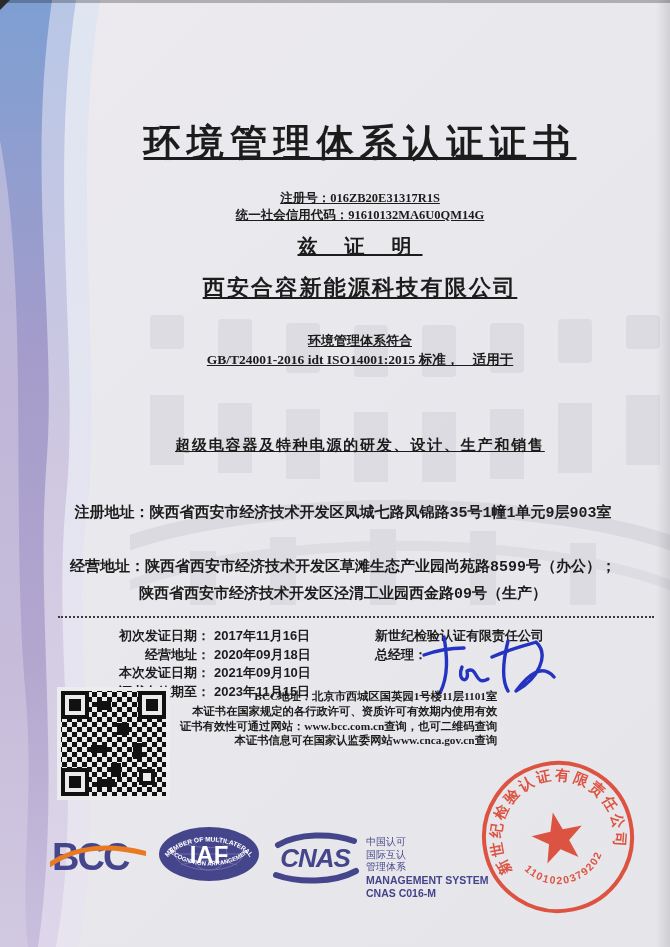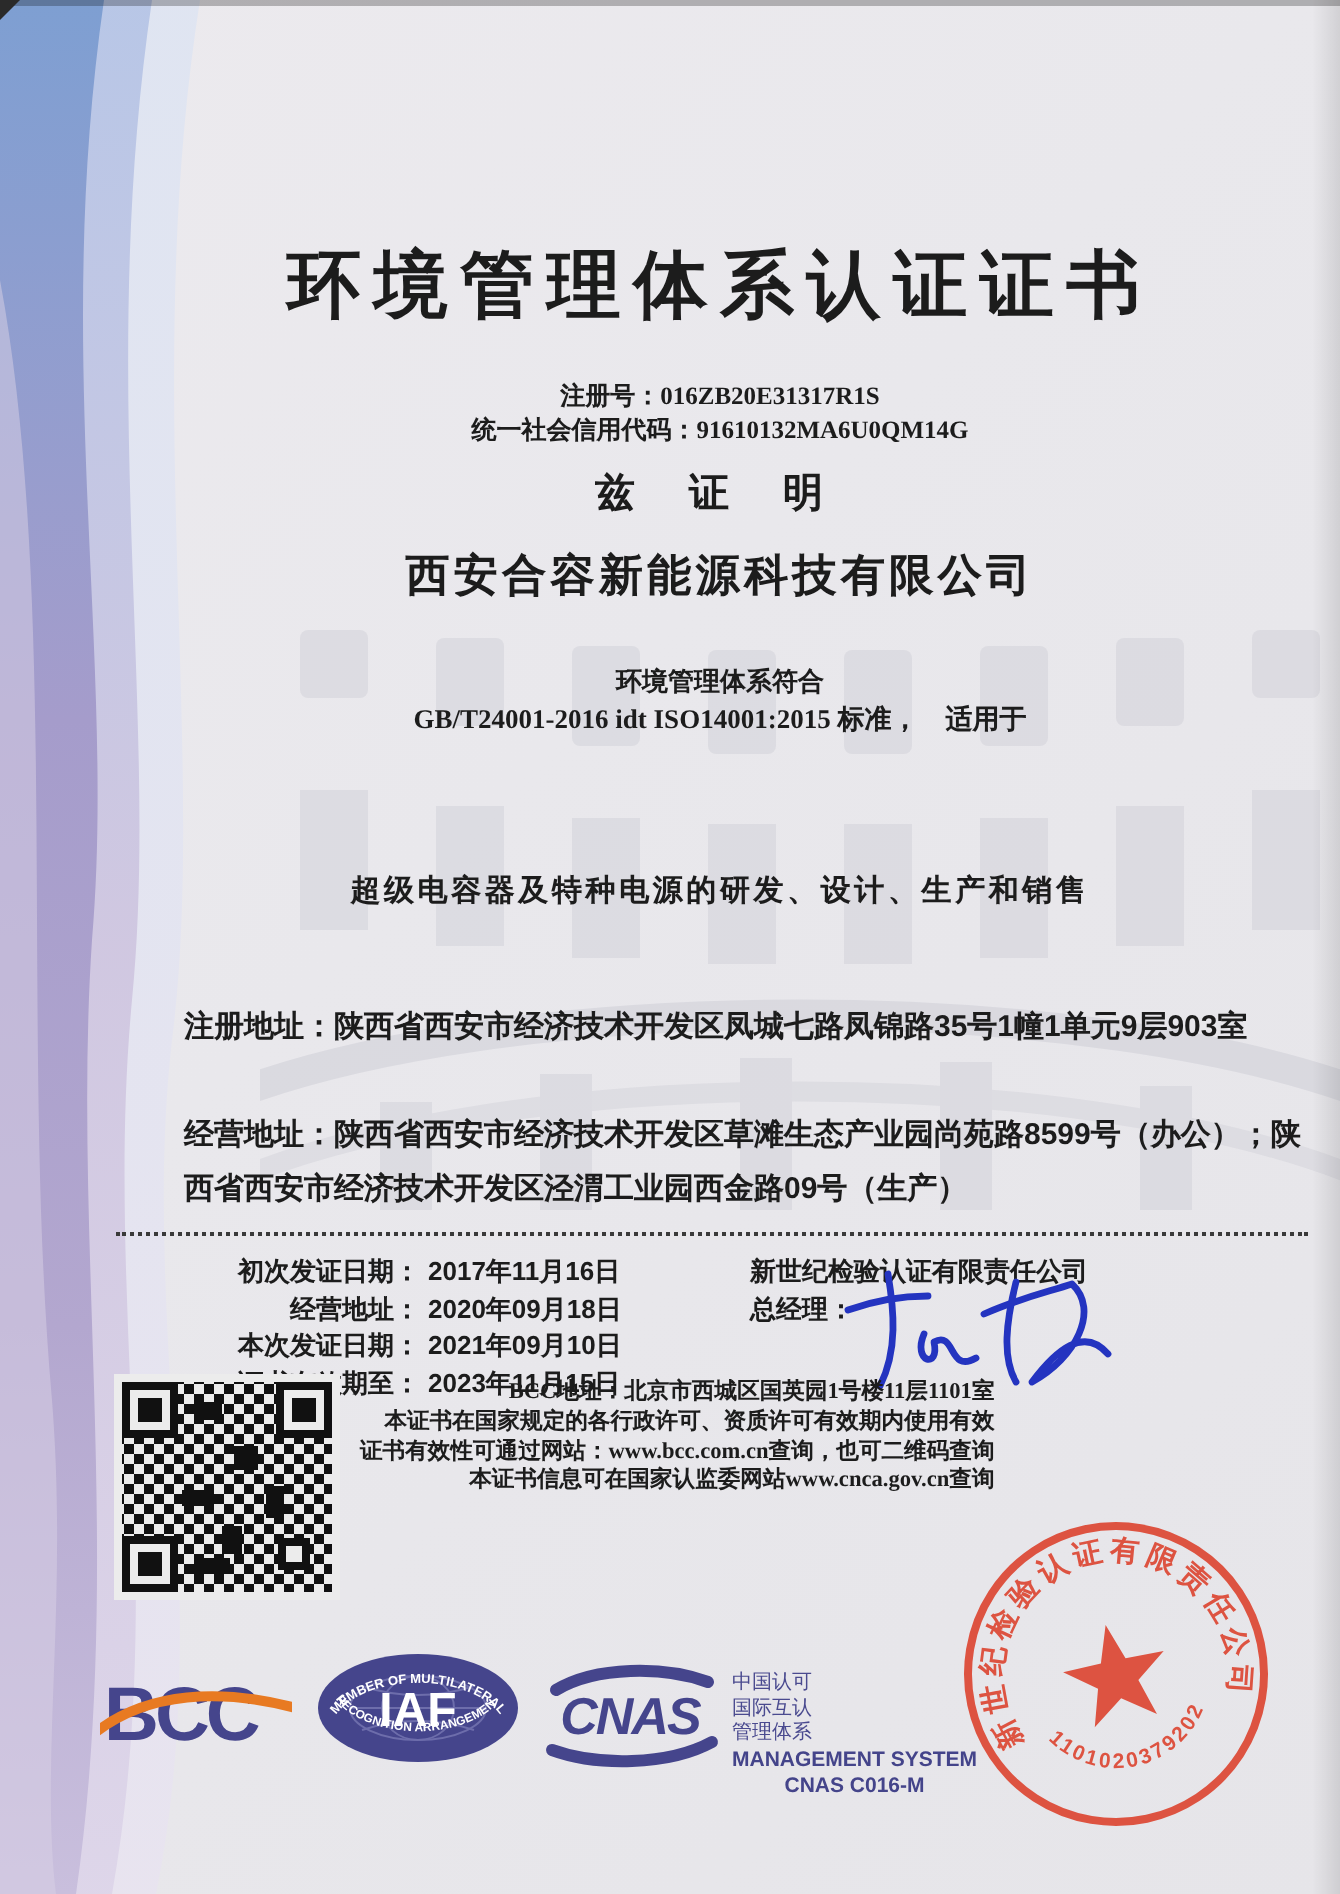--- a/index.html
+++ b/index.html
@@ -7,31 +7,31 @@
         background:linear-gradient(135deg,#eceaee 0%,#e9e8ec 40%,#e6e5e9 100%);
         font-family:"Liberation Serif",serif;color:#1c1c1c;}
   .edge-right{position:absolute;right:0;top:0;width:14px;height:100%;
         background:linear-gradient(to right,rgba(0,0,0,0),rgba(0,0,0,.10));}
   .edge-top{position:absolute;left:0;top:0;width:100%;height:3px;background:rgba(0,0,0,.25);}
   .corner-mark{position:absolute;left:0;top:0;width:0;height:0;
         border-top:10px solid #2a2a2a;border-right:10px solid transparent;}
   .ribbon,.watermark{position:absolute;pointer-events:none;}
   .ribbon{left:0;top:0;}
   .watermark{left:130px;top:315px;opacity:.55;}
-  .stack{position:absolute;left:75px;width:570px;text-align:center;}
+  .stack{position:absolute;left:75px;width:570px;text-align:center;text-decoration:underline;}
   .title{top:118px;font-size:37px;font-weight:bold;letter-spacing:.17em;}
   .regline{top:190px;font-size:12.5px;font-weight:bold;}
   .creditline{top:207px;font-size:12.5px;font-weight:bold;}
   .certify{top:233px;font-size:20px;font-weight:bold;letter-spacing:.55em;}
   .company{top:273px;font-size:22px;font-weight:bold;letter-spacing:.1em;}
   .sysline{top:332px;font-size:13px;font-weight:bold;}
   .stdline{top:351px;font-size:13.5px;font-weight:bold;}
   .scope{top:436px;font-size:15px;font-weight:bold;letter-spacing:.12em;}
-  .addr{position:absolute;left:92px;width:560px;text-align:left;
-        font-family:Liberation Sans, sans-serif;font-weight:bold;
+  .addr{position:absolute;left:63px;width:560px;text-align:center;
+        font-family:Liberation Mono, monospace;font-weight:bold;
         font-size:15px;line-height:27px;}
   .addr-reg{top:500px;}
   .addr-biz{top:554px;}
   .dotline{position:absolute;left:58px;top:616px;width:596px;
         border-top:2px dotted #3a3a3a;}
   .dates{position:absolute;left:92px;top:627px;font-family:"Liberation Sans",sans-serif;
         font-weight:bold;font-size:13px;line-height:18.5px;}
   .dates .row{display:flex;}
   .dates .lbl{width:118px;text-align:right;}
   .dates .val{margin-left:4px;}
@@ -41,21 +41,21 @@
   .qr{position:absolute;left:57px;top:687px;}
   .finenotes{position:absolute;left:180px;top:689px;font-size:11.3px;font-weight:bold;
         line-height:14.8px;text-align:right;}
   .logo{position:absolute;}
   .logo-bcc{left:50px;top:832px;}
   .logo-iaf{left:157px;top:825px;}
   .logo-cnas{left:268px;top:831px;}
   .cnas-text{position:absolute;left:366px;top:836px;text-align:left;color:#4a4a8f;
         font-family:"Liberation Sans",sans-serif;}
   .cnas-text .zh{font-size:10px;line-height:12.5px;}
-  .cnas-text .en{font-size:10.5px;font-weight:bold;line-height:13px;color:#44448a;text-align:center;}
+  .cnas-text .en{font-size:10.5px;font-weight:bold;line-height:13px;color:#44448a;}
   .seal{position:absolute;left:478px;top:757px;opacity:.92;}
 </style>
 </head>
 <body>
 
 <div class="page">
 
   <svg class="ribbon" width="140" height="947" viewBox="0 0 140 947">
     <defs>
       <linearGradient id="gA" x1="0" y1="0" x2="0" y2="1">

